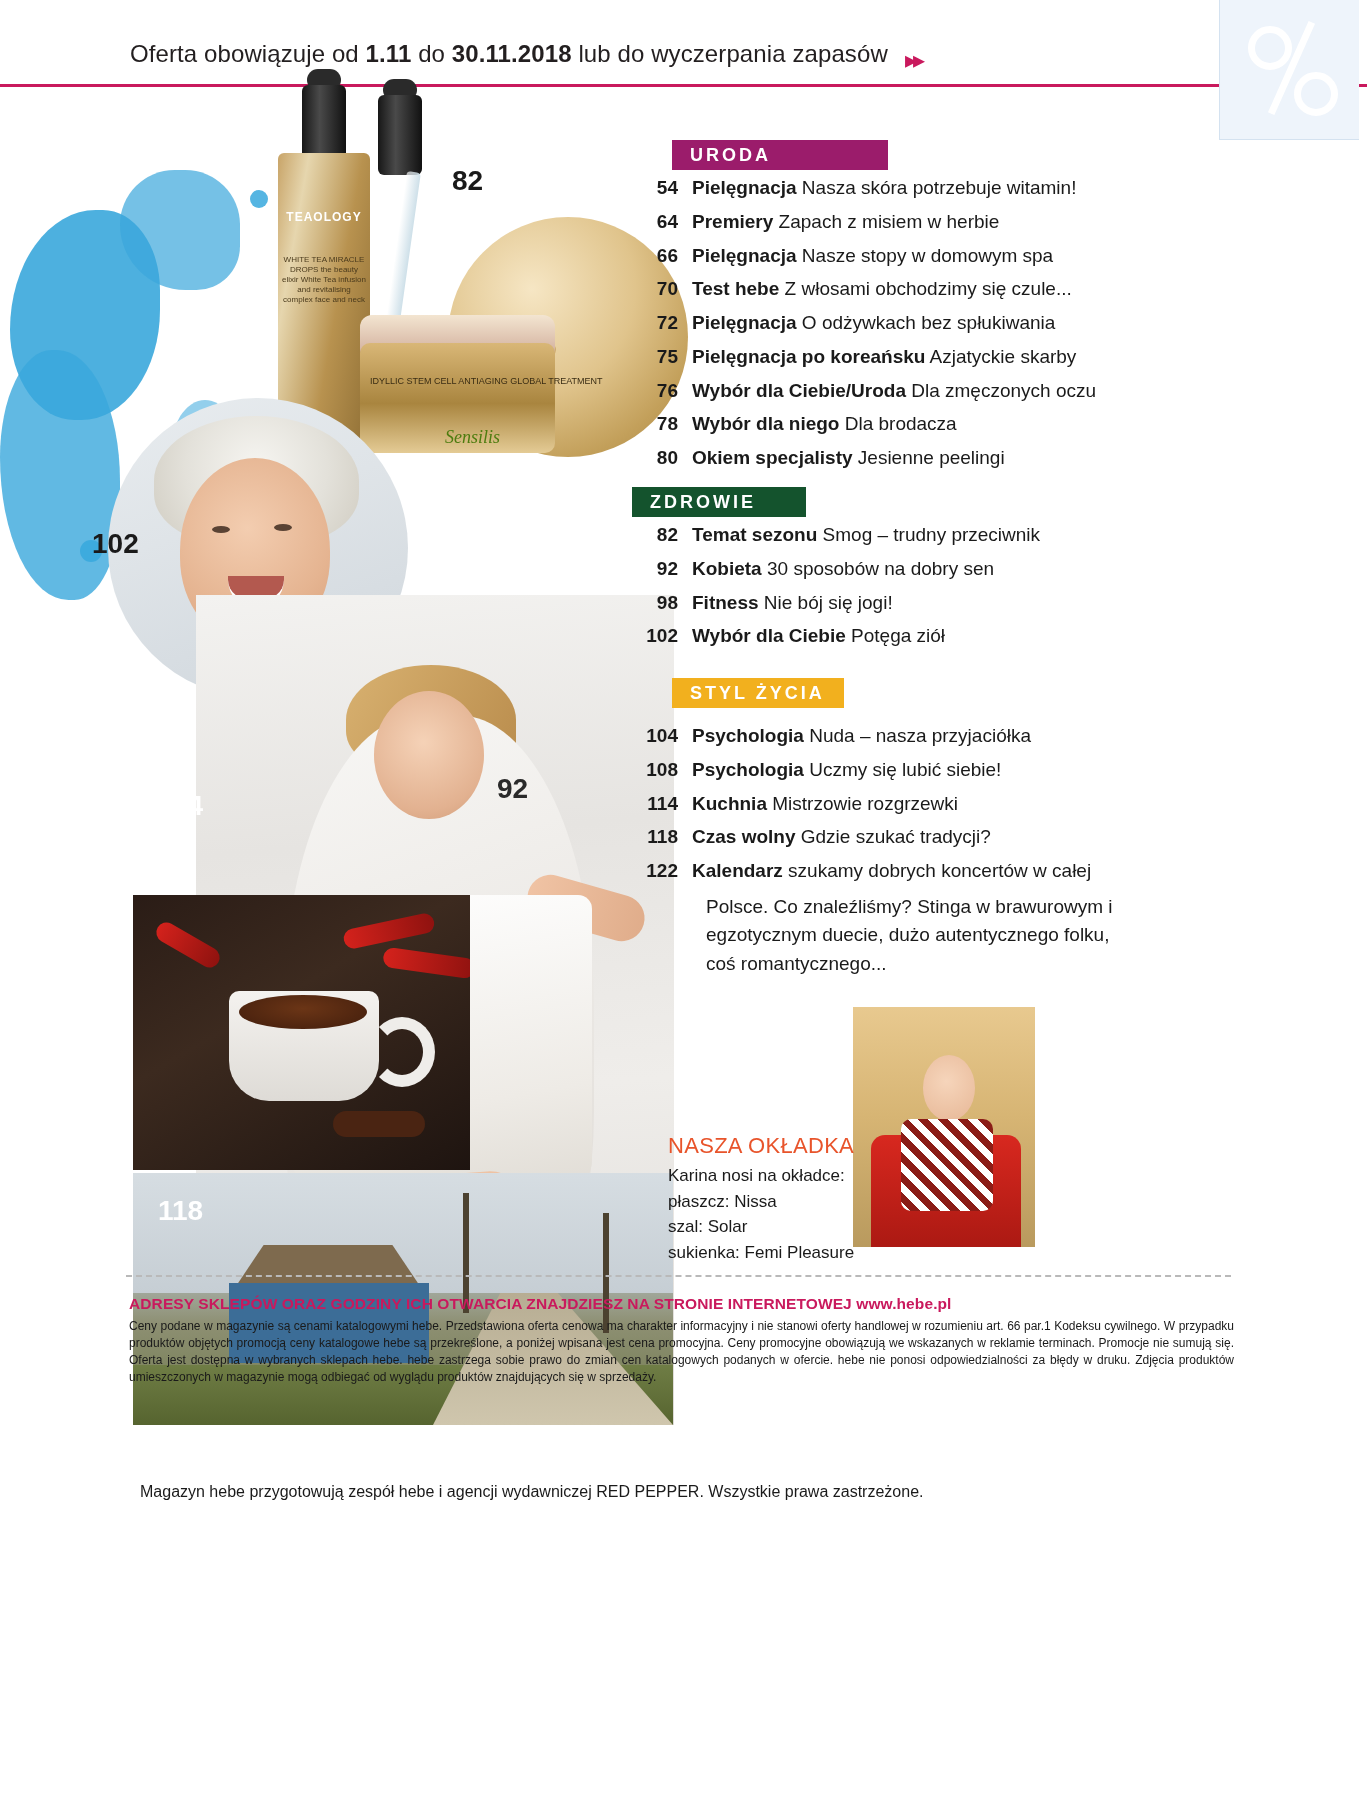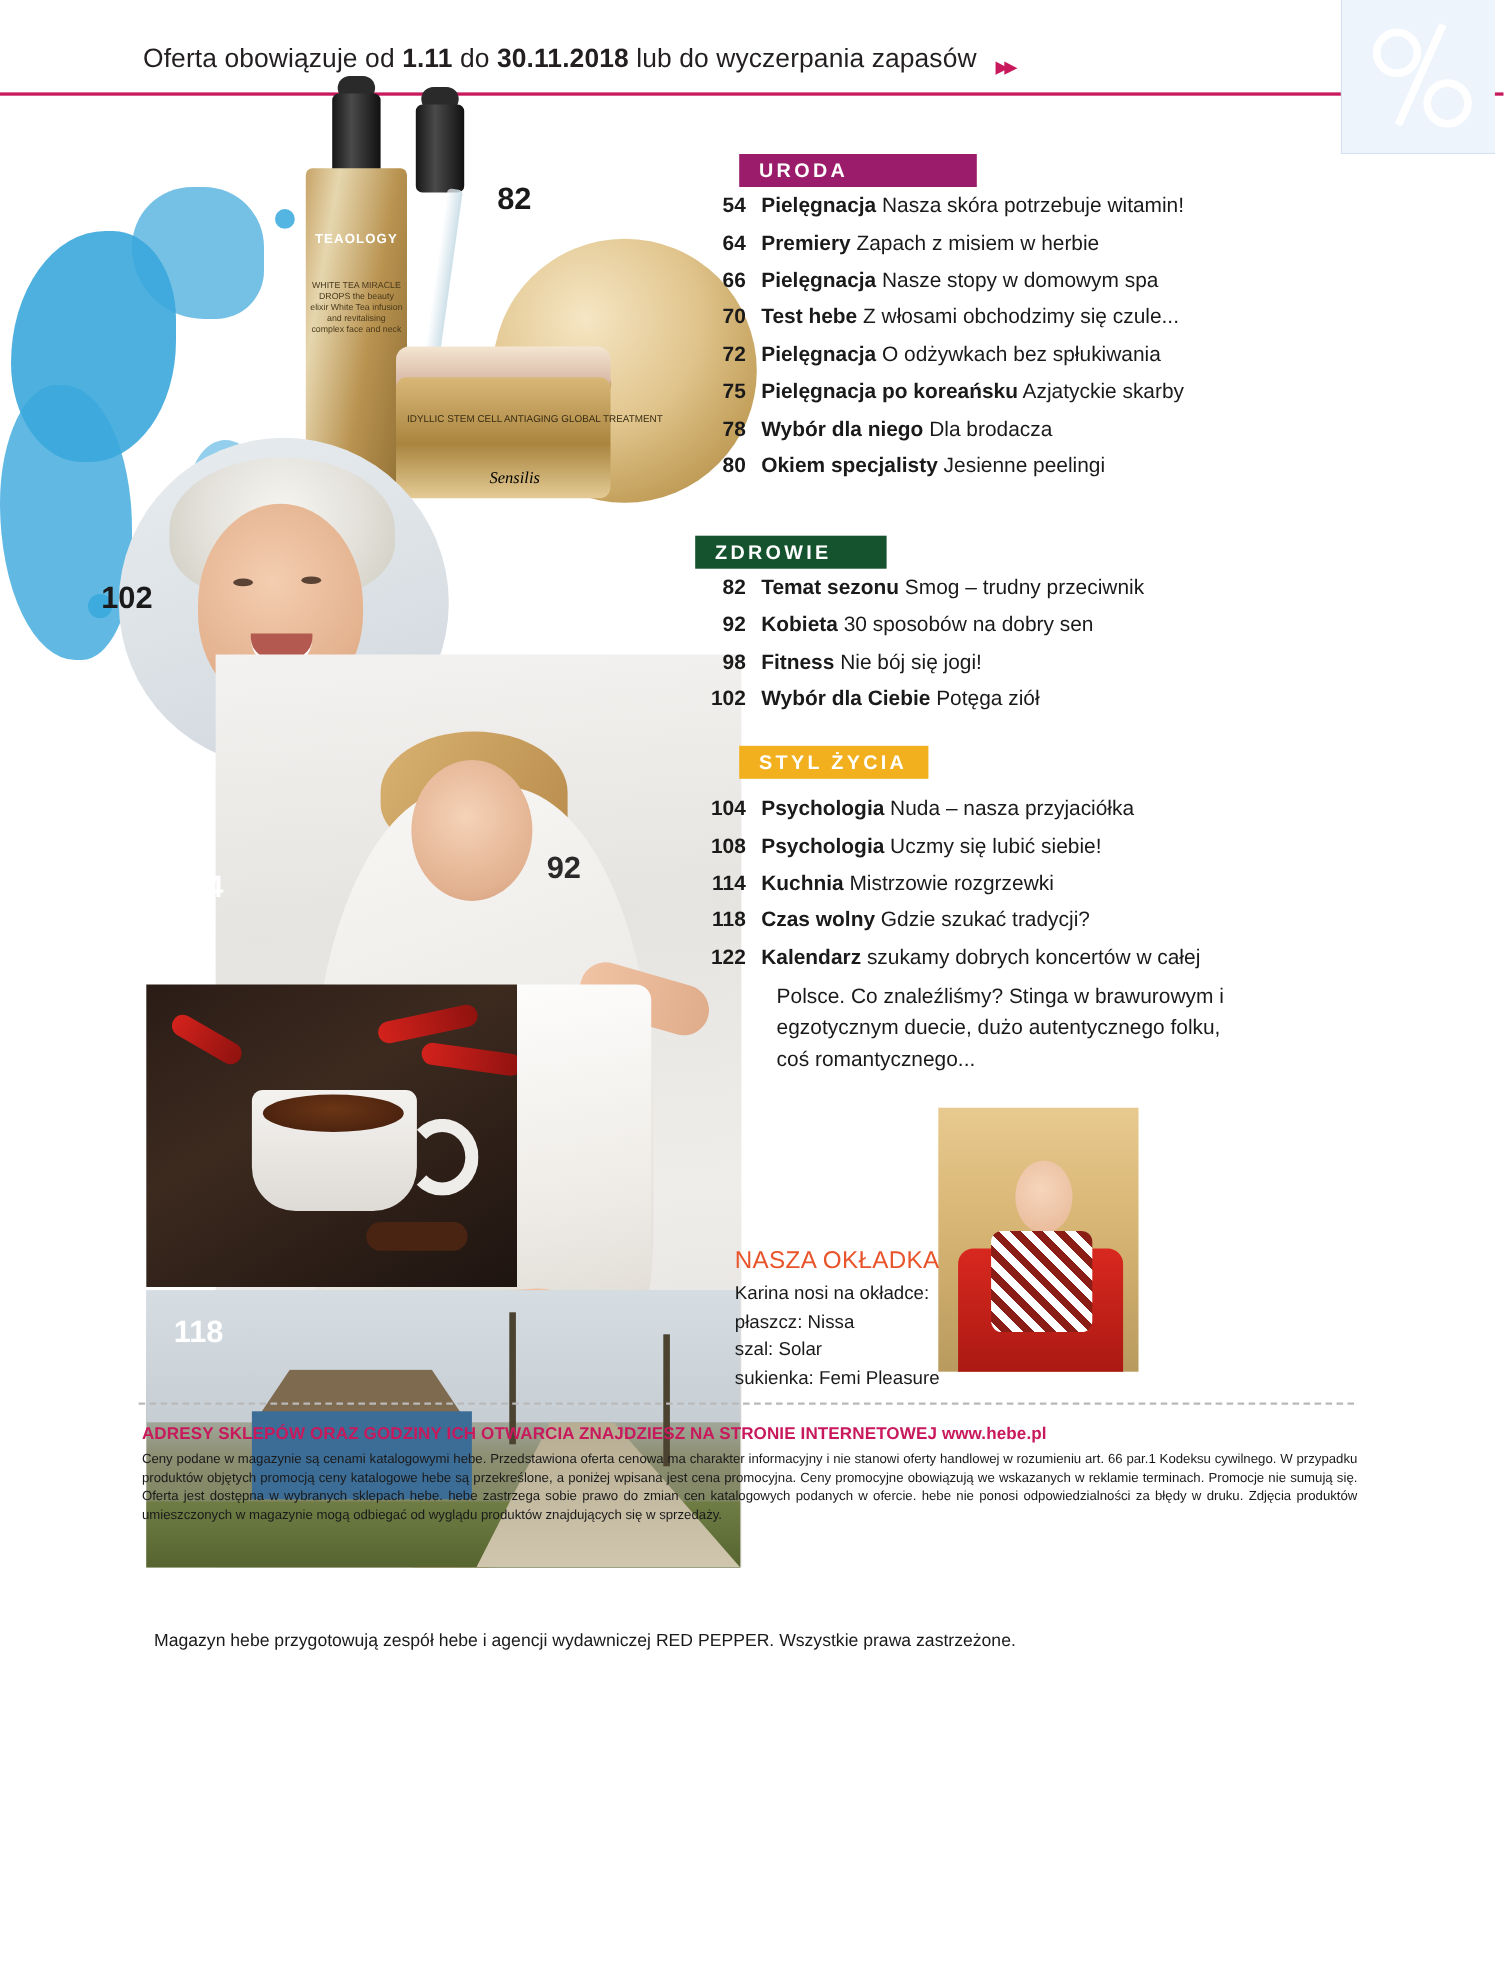--- a/index.html
+++ b/index.html
@@ -149,23 +149,23 @@
   .jar-text {
     position: absolute;
     left: 140px; top: 300px;
     font-size: 9px;
     color: #3a2d14;
     line-height: 1.4;
   }
   .sensilis {
     position: absolute;
     left: 215px; top: 352px;
-    font-size: 15px;
+    font-size: 18px;
     font-style: italic;
-    color: #000000;
+    color: #4d7c0f;
     font-family: "Liberation Serif", serif;
   }
   .disc {
     position: absolute;
     left: 218px; top: 142px;
     width: 240px; height: 240px;
     border-radius: 50%;
     background: radial-gradient(circle at 35% 30%, #f6e6c4 0%, #e0c48c 45%, #c3a05b 75%, #a8843f 100%);
   }
   .disc-s {
@@ -613,20 +613,24 @@
   </div>
   <div class="toc-row">
     <span class="toc-page">72</span>
     <span class="toc-text"><b>Pielęgnacja</b><span> O odżywkach bez spłukiwania</span></span>
   </div>
   <div class="toc-row">
     <span class="toc-page">75</span>
     <span class="toc-text"><b>Pielęgnacja po koreańsku</b><span> Azjatyckie skarby</span></span>
   </div>
   <div class="toc-row">
+    <span class="toc-page">76</span>
+    <span class="toc-text"><b>Wybór dla Ciebie/Uroda</b><span> Dla zmęczonych oczu</span></span>
+  </div>
+  <div class="toc-row">
     <span class="toc-page">78</span>
     <span class="toc-text"><b>Wybór dla niego</b><span> Dla brodacza</span></span>
   </div>
   <div class="toc-row">
     <span class="toc-page">80</span>
     <span class="toc-text"><b>Okiem specjalisty</b><span> Jesienne peelingi</span></span>
   </div>
 </div>
 
 <div class="section-tag tag-zdrowie">ZDROWIE</div>

